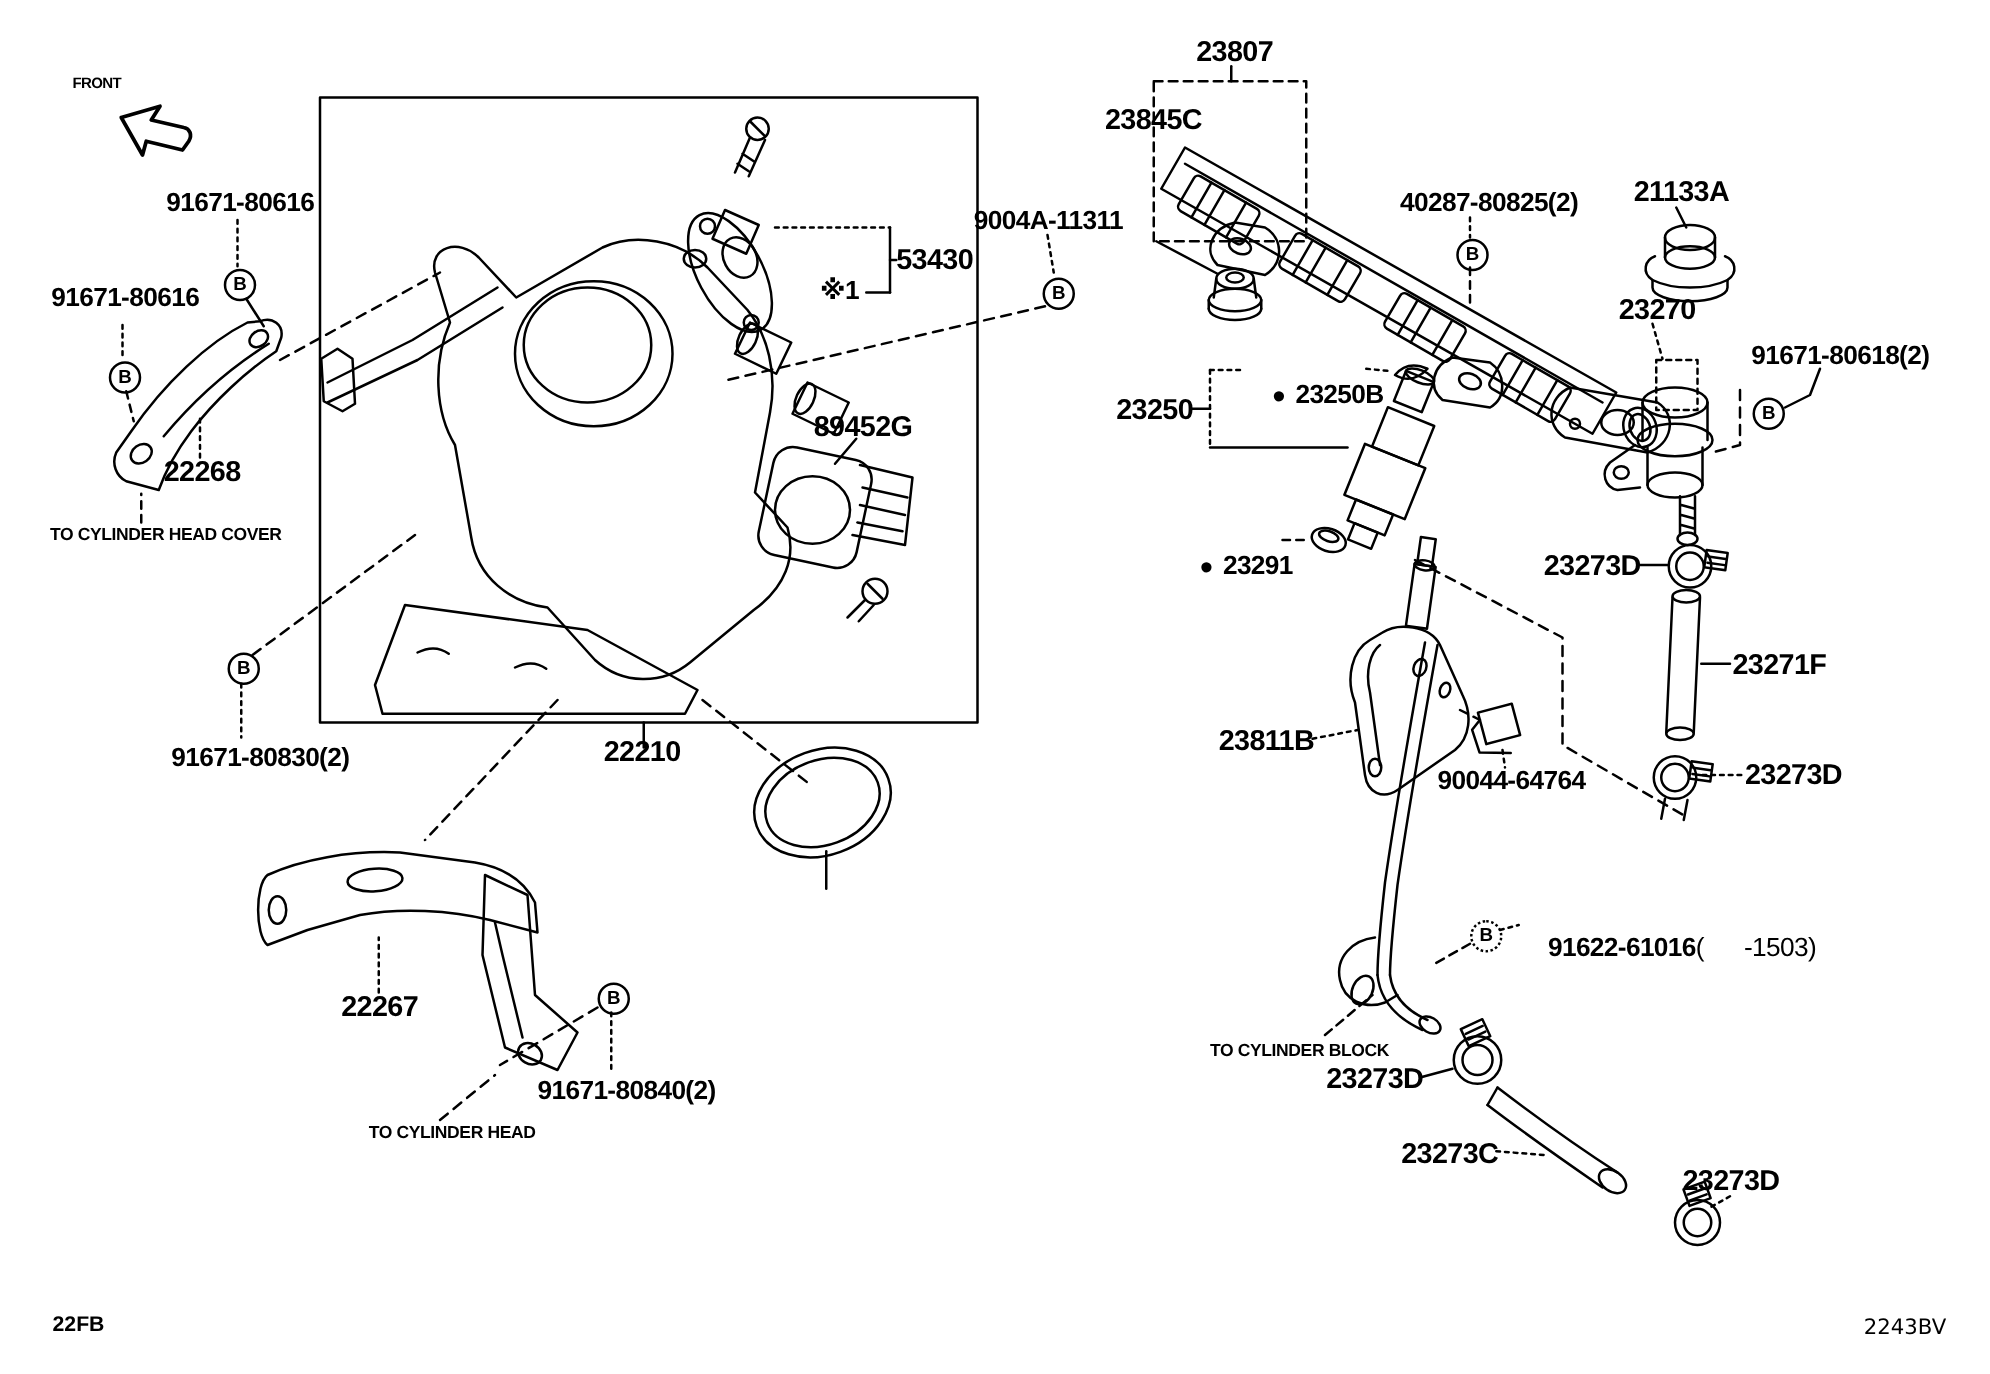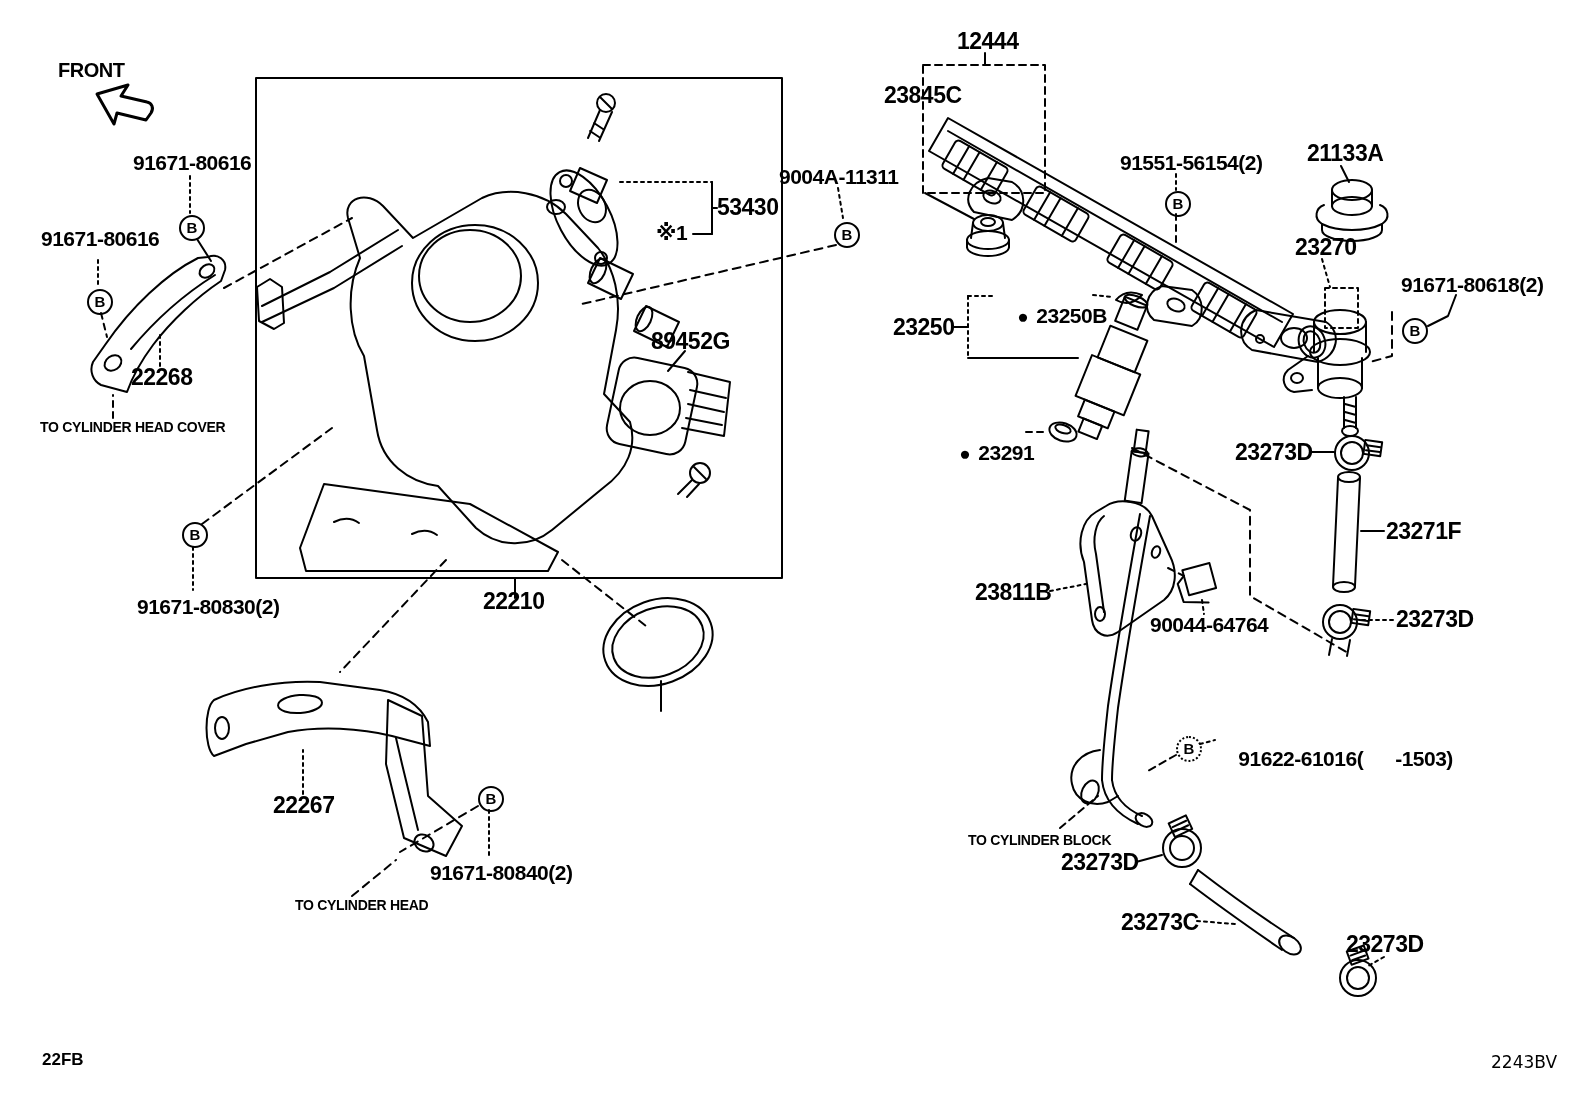--- a/index.html
+++ b/index.html
@@ -4,21 +4,21 @@
 <style>
   html,body{margin:0;padding:0;background:#ffffff;}
   #canvas{position:relative;width:1592px;height:1099px;background:#fff;overflow:hidden;
           font-family:"Liberation Sans","DejaVu Sans",sans-serif;color:#000;}
   svg.art{position:absolute;left:0;top:0;}
   .lbl{position:absolute;font-weight:bold;font-size:21px;letter-spacing:-0.5px;
        white-space:pre;line-height:1.0;}
   .lbl.big{font-size:23px;}
   .lbl.small{font-size:14px;letter-spacing:-0.3px;}
   .lbl.note{font-size:20px;}
-  .rng{font-weight:bold;}
+  .rng{font-weight:normal;}
   .dot{display:inline-block;margin-right:8px;font-size:19px;}
   .bcall{position:absolute;width:22px;height:22px;border:2px solid #000;border-radius:50%;
          font-size:15px;font-weight:bold;text-align:center;line-height:22px;}
   .bcall.dashed{border-style:dotted;}
   .foot{position:absolute;font-size:17px;font-weight:bold;letter-spacing:0;}
   .foot.plain{font-weight:normal;font-family:"DejaVu Sans",sans-serif;}
 </style>
 </head>
 <body>
 
@@ -289,43 +289,43 @@
       <circle cx="1358" cy="978" r="11"></circle>
       <g transform="rotate(-20 1358 956)">
         <rect x="1349" y="948" width="18" height="14"></rect>
         <line x1="1351" y1="953" x2="1365" y2="953"></line>
           <line x1="1351" y1="958" x2="1365" y2="958"></line>
       </g>
       <line x1="1384" y1="957" x2="1368" y2="966" stroke-dasharray="3 4"></line>
     </g>
   </svg>
 
-  <div class="lbl" style="left:58px;top:60px;font-size:20px">FRONT</div>
+  <div class="lbl" style="left:58px;top:60px;font-size:12px">FRONT</div>
 
   <div class="lbl" style="left:133px;top:152px">91671-80616</div>
   <div class="lbl" style="left:41px;top:228px">91671-80616</div>
   <div class="lbl big" style="left:131px;top:366px">22268</div>
   <div class="lbl small" style="left:40px;top:420px">TO CYLINDER HEAD COVER</div>
 
   <div class="lbl big" style="left:717px;top:196px">53430</div>
   <div class="lbl" style="left:779px;top:166px">9004A-11311</div>
   <div class="lbl" style="left:656px;top:222px">※1</div>
   <div class="lbl big" style="left:651px;top:330px">89452G</div>
   <div class="lbl big" style="left:483px;top:590px">22210</div>
   <div class="lbl" style="left:137px;top:596px">91671-80830(2)</div>
 
 
   <div class="lbl big" style="left:273px;top:794px">22267</div>
   <div class="lbl" style="left:430px;top:862px">91671-80840(2)</div>
   <div class="lbl small" style="left:295px;top:898px">TO CYLINDER HEAD</div>
 
 
-  <div class="lbl big" style="left:957px;top:30px">12444</div>
+  <div class="lbl big" style="left:957px;top:30px">23807</div>
   <div class="lbl big" style="left:884px;top:84px">23845C</div>
-  <div class="lbl" style="left:1120px;top:152px">91551-56154(2)</div>
+  <div class="lbl" style="left:1120px;top:152px">40287-80825(2)</div>
 
 
   <div class="lbl big" style="left:1307px;top:142px">21133A</div>
   <div class="lbl big" style="left:1295px;top:236px">23270</div>
   <div class="lbl" style="left:1401px;top:274px">91671-80618(2)</div>
 
   <div class="lbl" style="left:996px;top:284px">
     <span class="dot">●</span><span>23250B</span>
   </div>
   <div class="lbl big" style="left:893px;top:316px">23250</div>

